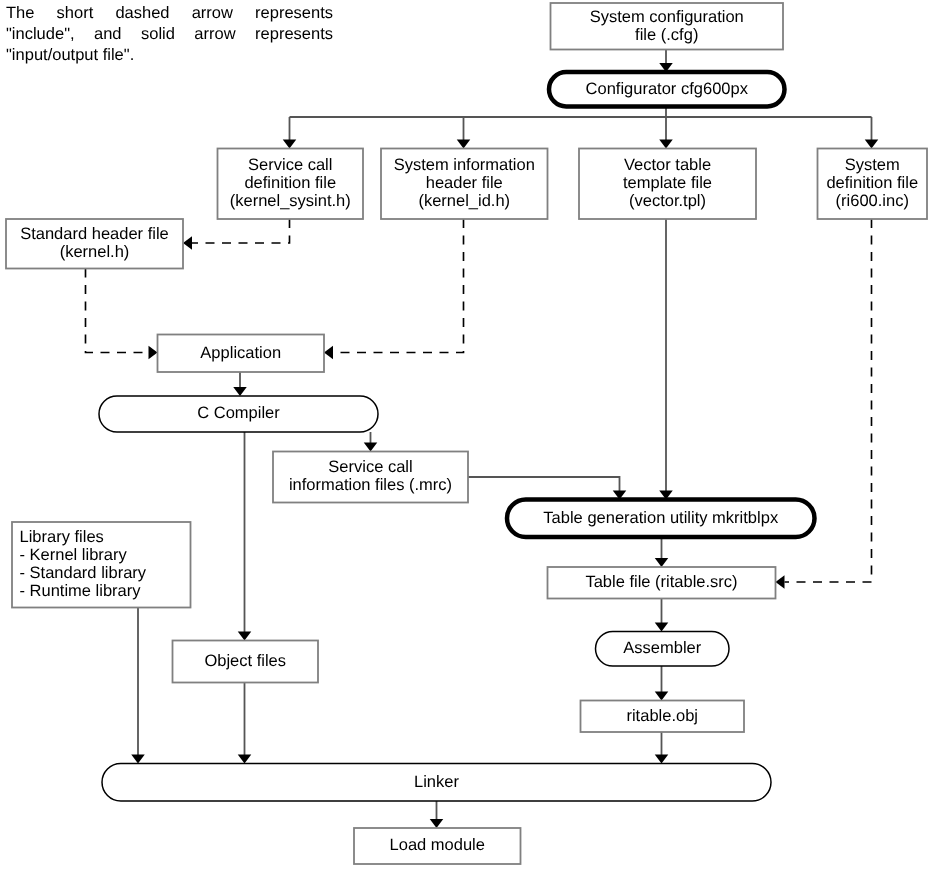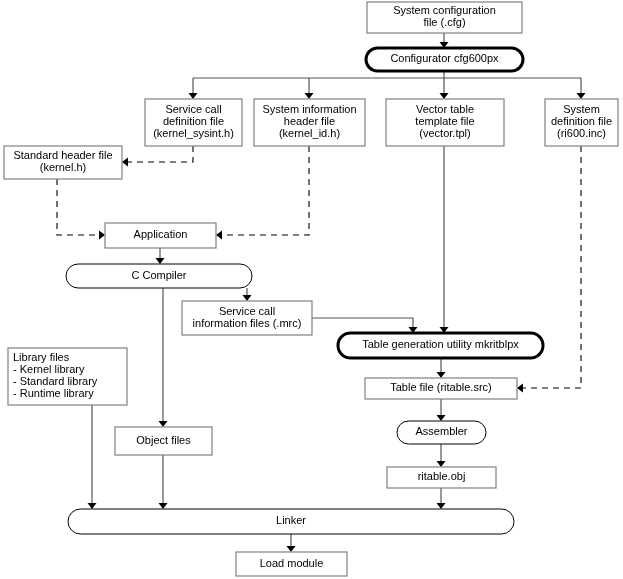--- a/index.html
+++ b/index.html
@@ -77,20 +77,21 @@
   }
   .arrowhead-solid {
     fill: #000000;
     stroke: none;
   }
 </style>
 </head>
 <body>
 
 <div id="diagram-root">
+  <div class="legend-note">The short dashed arrow represents "include", and solid arrow represents "input/output file".</div>
   <svg id="diagram-svg" viewBox="0 0 623 579" xmlns="http://www.w3.org/2000/svg">
       <g>
         <g>
           <polyline points="444,33 444,45" class="edge-solid"></polyline>
           <polygon points="439.5,42 448.5,42 444,48" class="arrowhead-solid"></polygon>
         </g>
         <g>
           <polyline points="444,71 444,78" class="edge-solid"></polyline>
         </g>
         <g>

